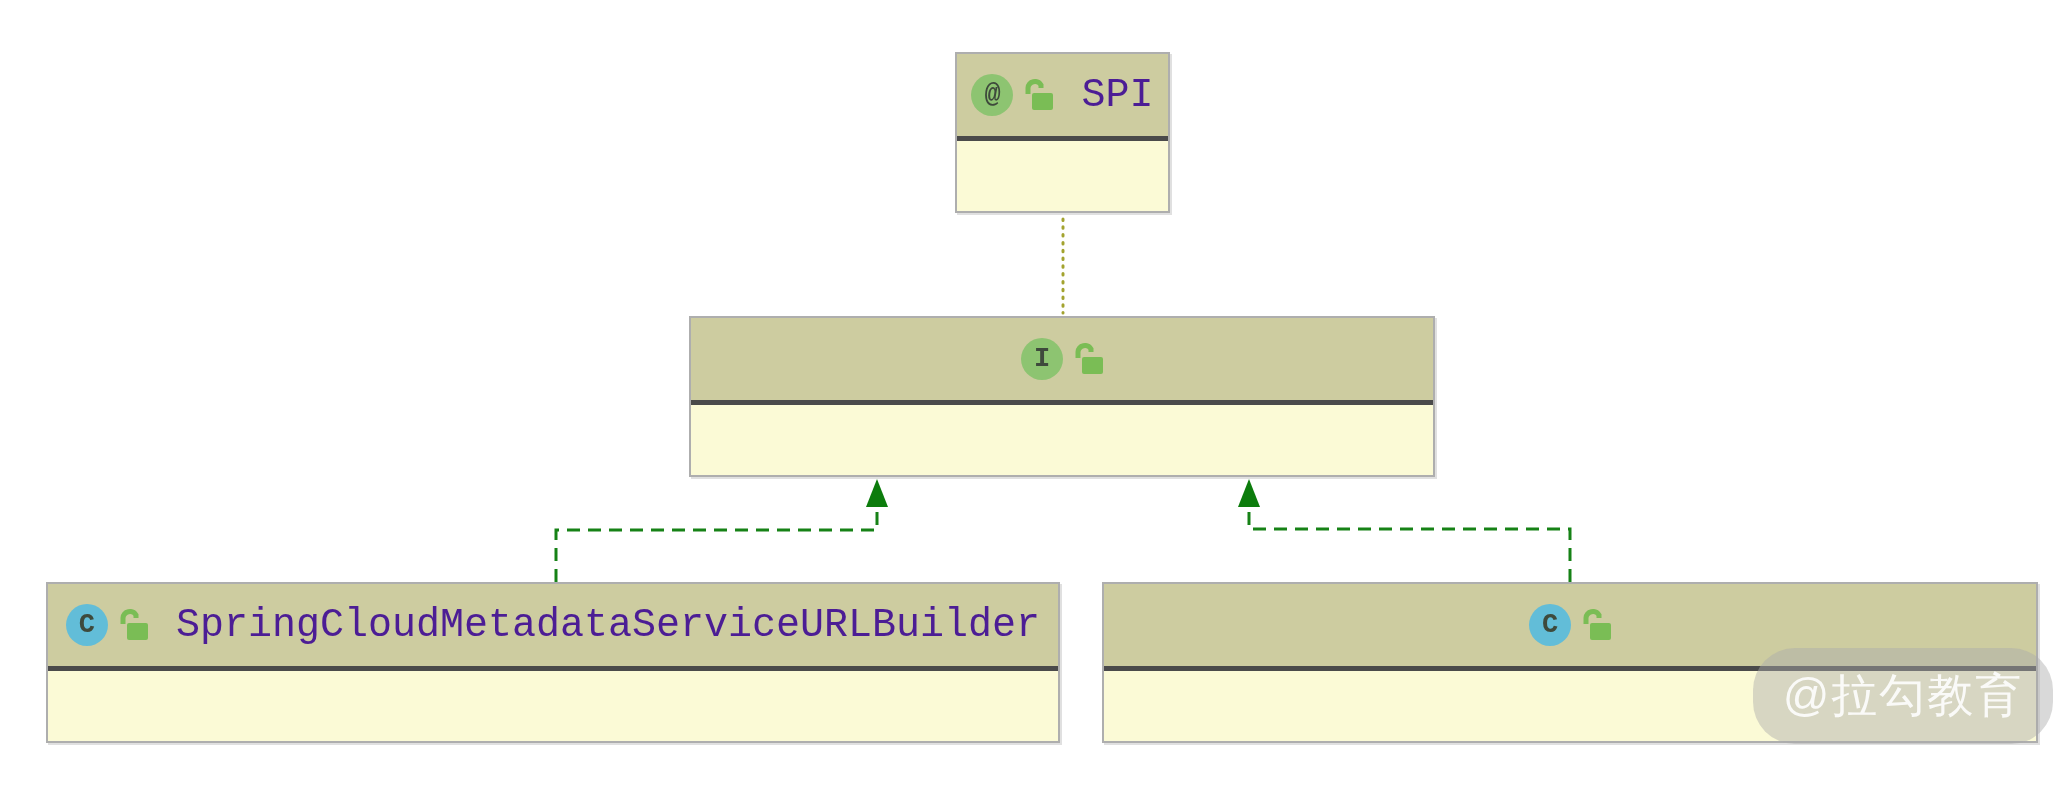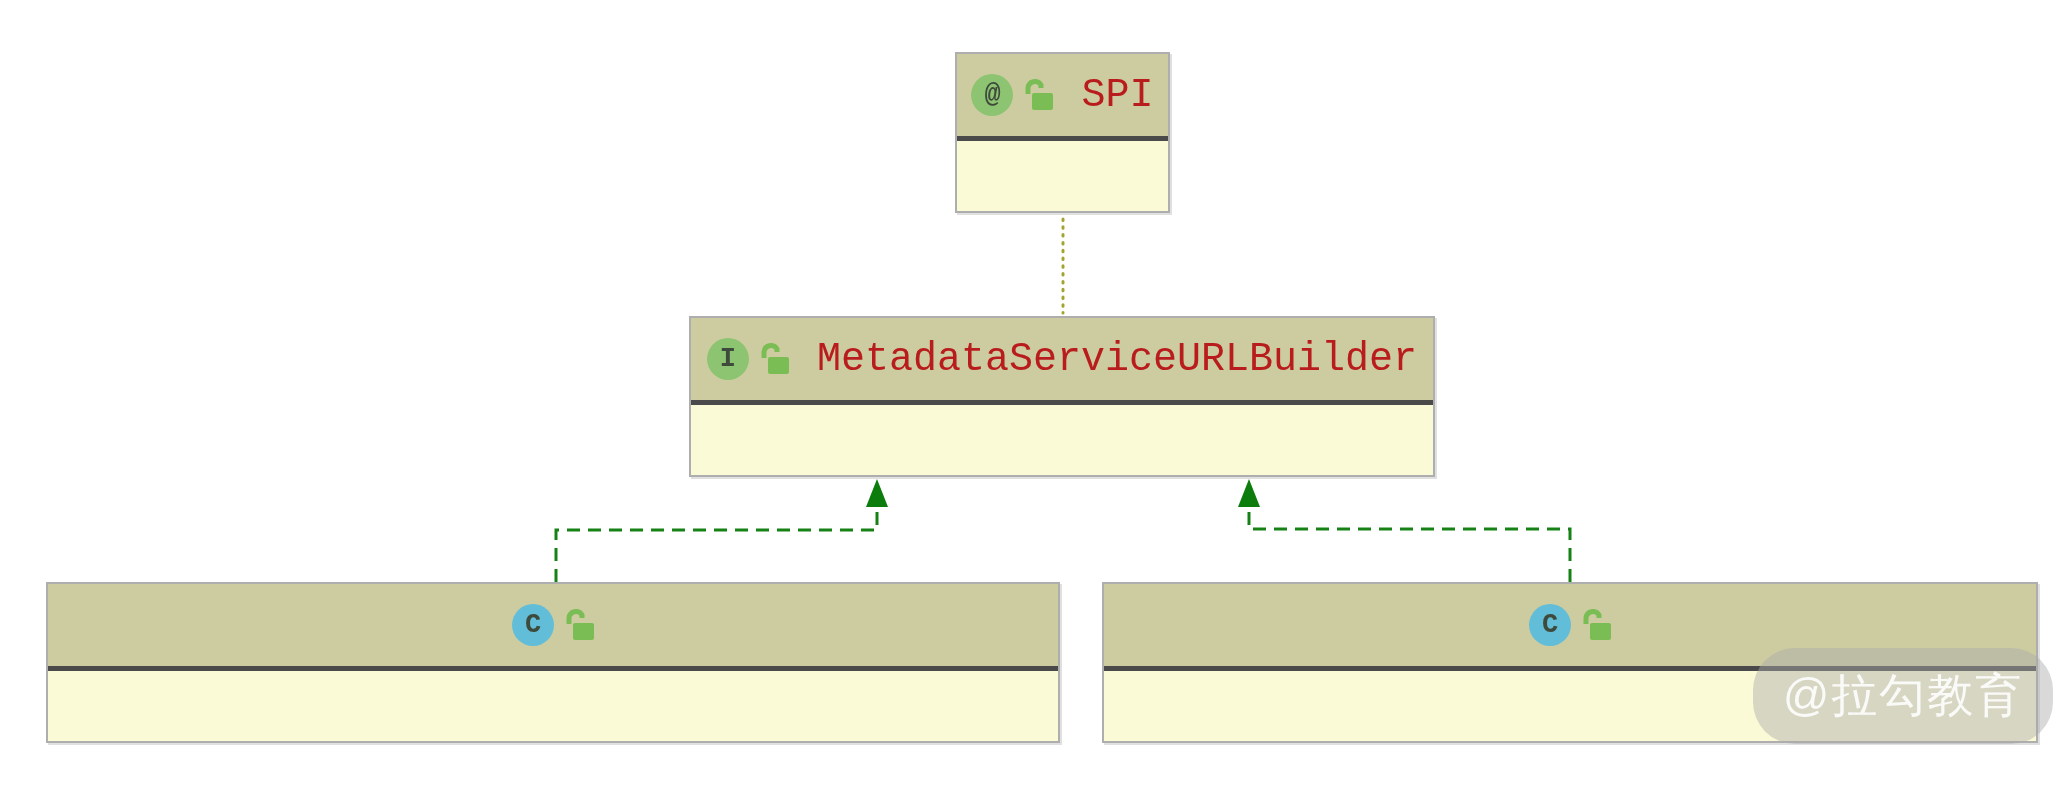--- a/index.html
+++ b/index.html
@@ -34,21 +34,21 @@
     justify-content: center;
     gap: 10px;
     padding: 0 14px;
   }
   .node-body {
     flex: 1;
     background: #fbfad6;
   }
   .node-title {
     font-size: 40px;
-    color: #b91c1c;
+    color: #4c1d95;
     letter-spacing: 0;
     white-space: nowrap;
     margin-left: 18px;
   }
   .badge {
     width: 42px;
     height: 42px;
     border-radius: 50%;
     display: flex;
     align-items: center;
@@ -115,32 +115,32 @@
     <div class="node-body"></div>
   </div>
 
   <div class="node" style="left:689px; top:316px; width:746px; height:161px;">
     <div class="node-header">
       <span class="badge badge-green">I</span>
       <svg class="lock-icon" width="30" height="32" viewBox="0 0 30 32">
         <path d="M 5 15 L 5 9 A 7 7 0 0 1 18 6 L 18 9" fill="none" stroke="#7abd55" stroke-width="5"></path>
         <rect x="9" y="14" width="21" height="17" rx="2" fill="#7abd55"></rect>
       </svg>
-      <span class="node-title">MetadataServiceURLBuilder</span>
     </div>
     <div class="node-body"></div>
   </div>
 
   <div class="node" style="left:46px; top:582px; width:1014px; height:161px;">
     <div class="node-header">
       <span class="badge badge-blue">C</span>
       <svg class="lock-icon" width="30" height="32" viewBox="0 0 30 32">
         <path d="M 5 15 L 5 9 A 7 7 0 0 1 18 6 L 18 9" fill="none" stroke="#7abd55" stroke-width="5"></path>
         <rect x="9" y="14" width="21" height="17" rx="2" fill="#7abd55"></rect>
       </svg>
+      <span class="node-title">SpringCloudMetadataServiceURLBuilder</span>
     </div>
     <div class="node-body"></div>
   </div>
 
   <div class="node" style="left:1102px; top:582px; width:936px; height:161px;">
     <div class="node-header">
       <span class="badge badge-blue">C</span>
       <svg class="lock-icon" width="30" height="32" viewBox="0 0 30 32">
         <path d="M 5 15 L 5 9 A 7 7 0 0 1 18 6 L 18 9" fill="none" stroke="#7abd55" stroke-width="5"></path>
         <rect x="9" y="14" width="21" height="17" rx="2" fill="#7abd55"></rect>

